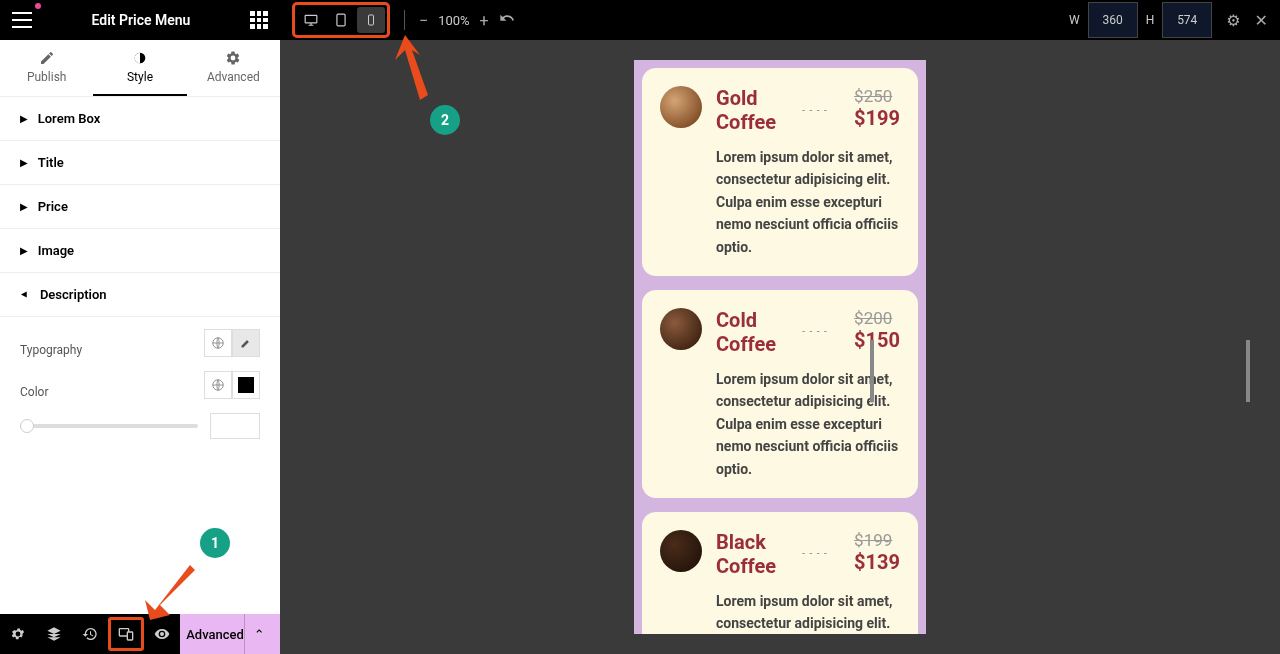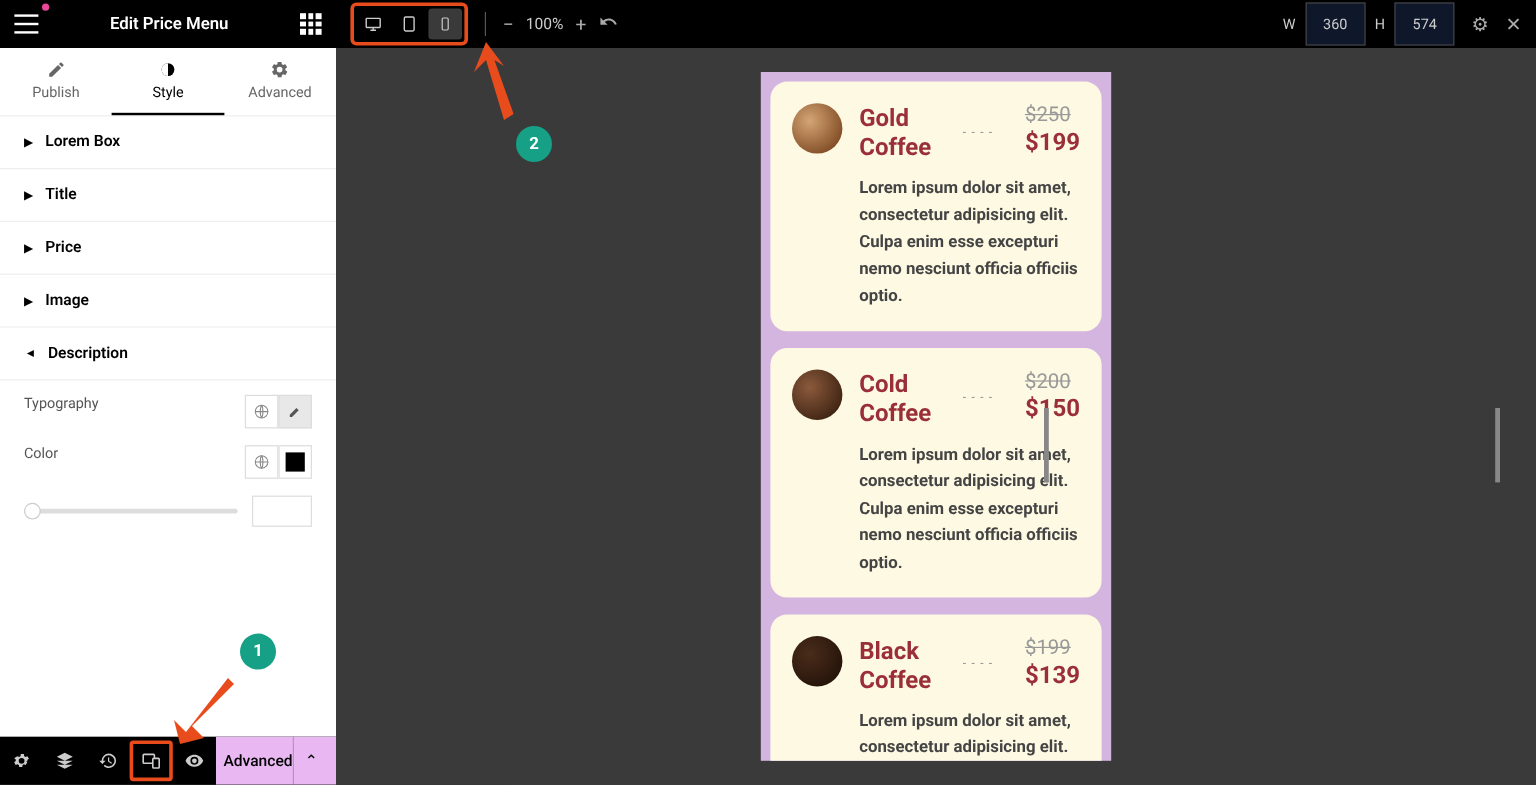--- a/index.html
+++ b/index.html
@@ -19,21 +19,21 @@
 .tab { flex: 1; text-align: center; padding: 10px 0; font-size: 12px; color: #666; cursor: pointer; }
 .tab.active { color: #000; border-bottom: 2px solid #000; }
 .tab-icon { display: block; margin: 0 auto 4px; }
 
 .panel-section { border-bottom: 1px solid #eee; padding: 14px 20px; display: flex; align-items: center; cursor: pointer; }
 .panel-section .caret { margin-right: 10px; font-size: 10px; }
 .panel-section.open .caret { transform: rotate(90deg); }
 .panel-label { font-size: 13px; font-weight: 600; color: #000; }
 
 .panel-body { padding: 12px 20px; }
-.ctrl-row { display: flex; align-items: flex-start; justify-content: space-between; margin-bottom: 14px; font-size: 12px; color: #555; }
+.ctrl-row { display: flex; align-items: flex-end; justify-content: space-between; margin-bottom: 14px; font-size: 12px; color: #555; }
 .ctrl-buttons { display: flex; gap: 0; }
 .ctrl-btn { width: 28px; height: 28px; border: 1px solid #ddd; background: #fff; display: flex; align-items: center; justify-content: center; cursor: pointer; font-size: 12px; }
 .ctrl-btn.active { background: #e8e8e8; }
 .color-swatch { width: 16px; height: 16px; background: #000; }
 .margin-row { display: flex; align-items: center; gap: 8px; font-size: 12px; color: #555; margin-bottom: 10px; }
 .slider-row { display: flex; align-items: center; gap: 12px; }
 .slider { flex: 1; height: 4px; background: #ddd; border-radius: 2px; position: relative; }
 .slider-thumb { position: absolute; left: 0; top: -5px; width: 14px; height: 14px; background: #fff; border: 1px solid #ccc; border-radius: 50%; }
 .slider-input { width: 50px; height: 26px; border: 1px solid #ddd; text-align: center; font-size: 12px; }
 

